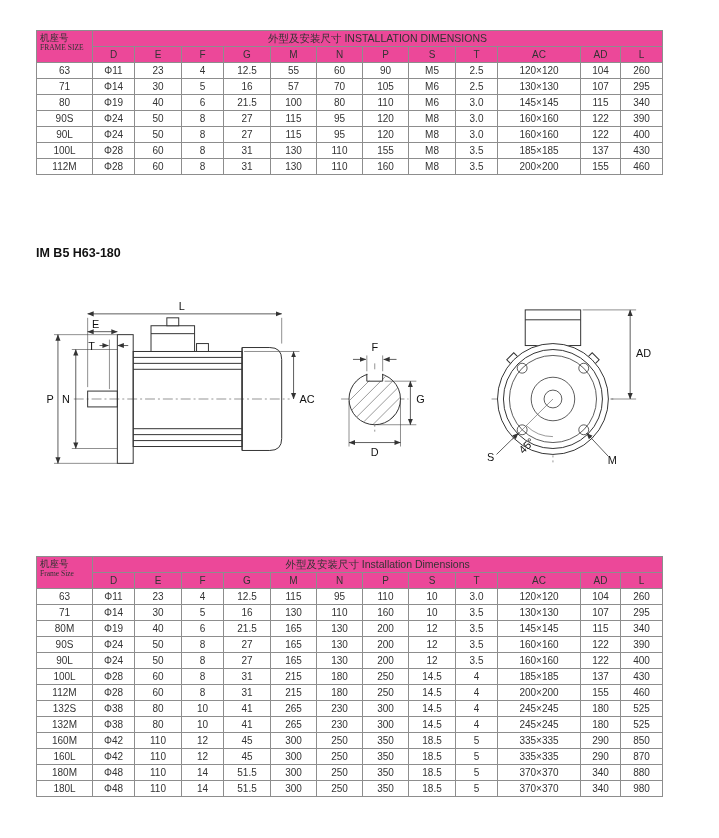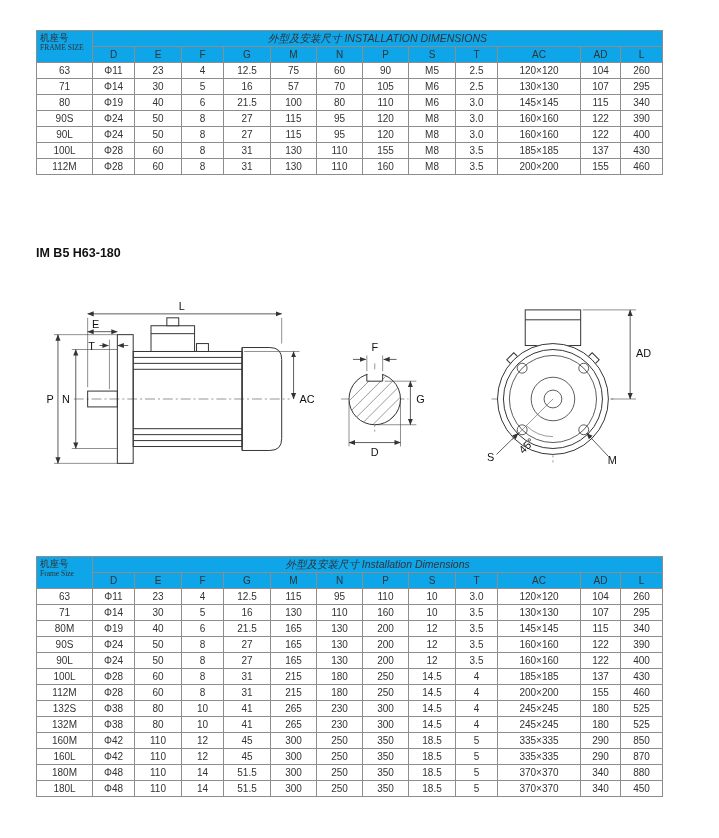--- a/index.html
+++ b/index.html
@@ -17,26 +17,26 @@
 
   table.dim-table {
     border-collapse: collapse; table-layout: fixed; width: 626px;
     font-size: 10px; color: #333;
   }
   .dim-table th, .dim-table td {
     border: 1px solid #8d8d8d; text-align: center;
     height: 15px; line-height: 13px; padding: 1px 0;
     font-weight: 400; overflow: hidden; white-space: nowrap;
   }
-  .dim-table thead th { background: #0ea5e9; margin-top: 29px; }
+  .dim-table thead th { background: #ec4899; margin-top: 29px; }
   .dim-table tbody td { background: #ffffff; }
   th.frame-th { text-align: left; padding-left: 3px; vertical-align: top; }
   .frame-cn { display: block; font-size: 9.5px; line-height: 11px; }
   .frame-en { display: block; font-size: 7.5px; line-height: 9px; font-family: Liberation Serif, serif; }
-  th.span-th { font-size: 10.5px; font-style: italic; }
+  th.span-th { font-size: 10.5px; }
 
   .section-heading {
     position: absolute; top: 246px; left: 36px;
     font-size: 12.5px; font-weight: 700; color: #111; text-align: center;
   }
 
   .diagram-wrap { position: absolute; top: 300px; left: 28px; }
   svg text { font-family: "Liberation Sans", "DejaVu Sans", sans-serif; }
 </style>
 </head>
@@ -84,21 +84,21 @@
             <th>L</th>
           </tr>
       </thead>
       <tbody>
           <tr>
             <td>63</td>
             <td>Φ11</td>
             <td>23</td>
             <td>4</td>
             <td>12.5</td>
-            <td>75</td>
+            <td>55</td>
             <td>60</td>
             <td>90</td>
             <td>M5</td>
             <td>2.5</td>
             <td>120×120</td>
             <td>104</td>
             <td>260</td>
           </tr>
           <tr>
             <td>71</td>
@@ -557,19 +557,19 @@
             <td>110</td>
             <td>14</td>
             <td>51.5</td>
             <td>300</td>
             <td>250</td>
             <td>350</td>
             <td>18.5</td>
             <td>5</td>
             <td>370×370</td>
             <td>340</td>
-            <td>450</td>
+            <td>980</td>
           </tr>
         </tbody>
     </table>
   </div>
 
 </div>
 
 </body></html>

